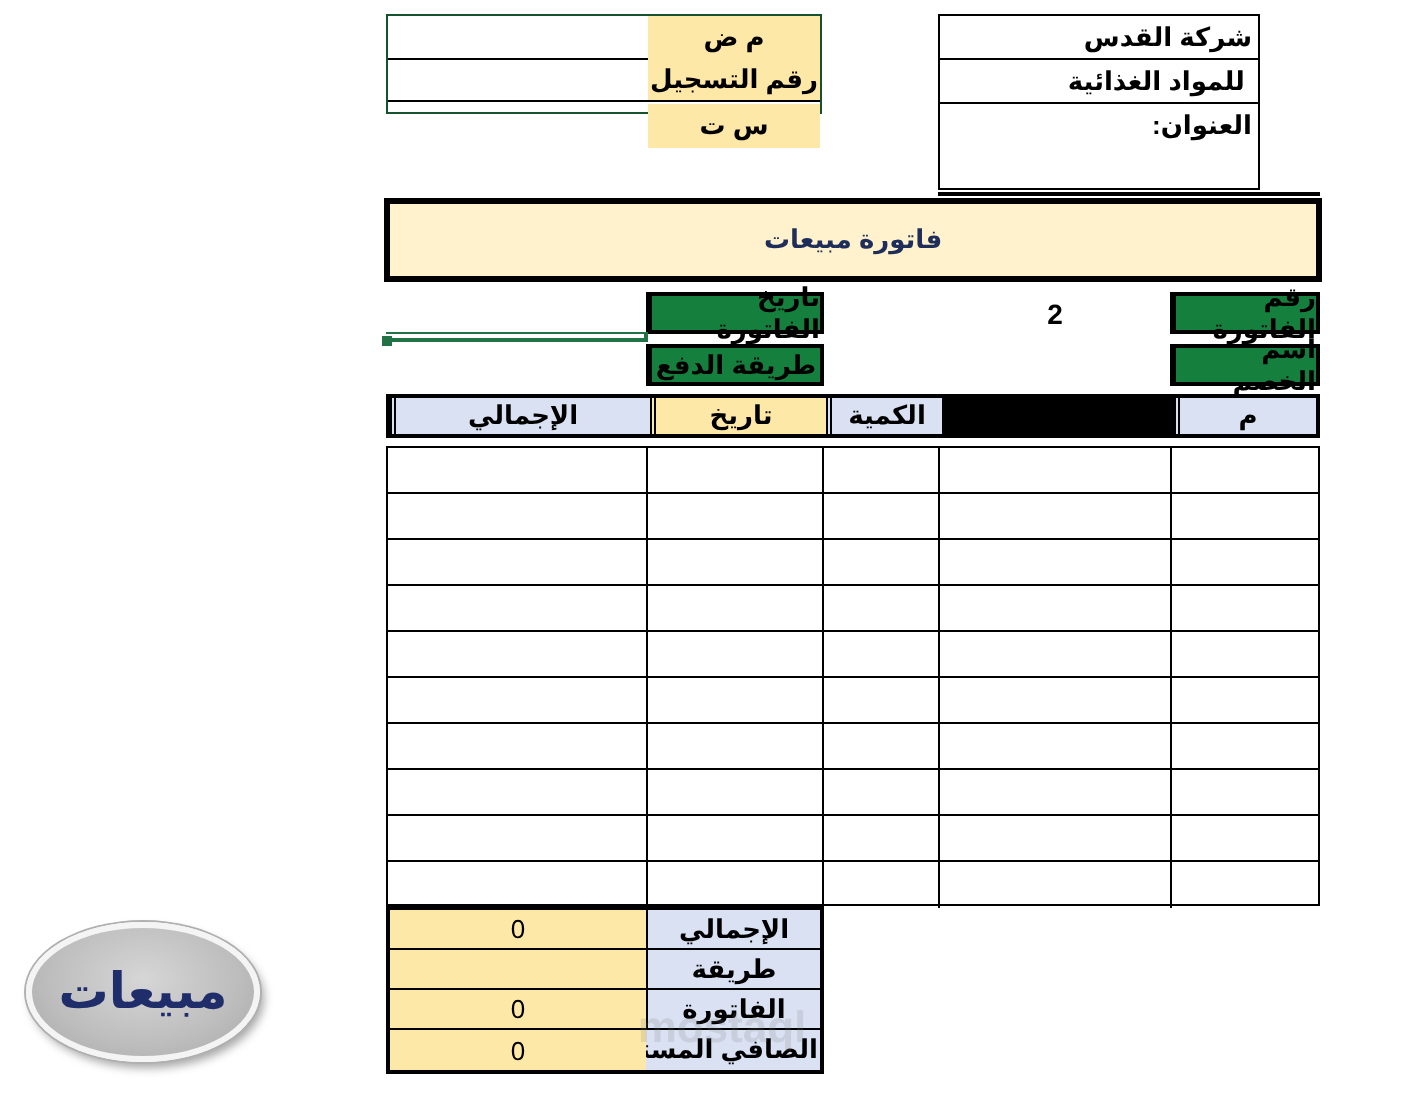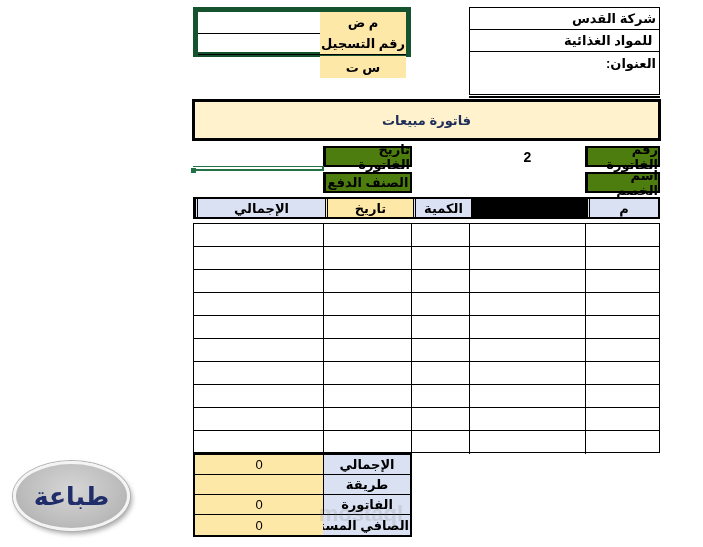--- a/index.html
+++ b/index.html
@@ -12,37 +12,37 @@
     .abs { position:absolute; box-sizing:border-box; }
     .cell {
       position:absolute; box-sizing:border-box;
       display:flex; align-items:center; justify-content:center;
       direction:rtl; font-weight:bold; font-size:13px;
     }
     .tan { background:#fee8a8; }
     .blue { background:#d9e1f2; }
 
     
-    .tl-box { left:193px; top:7px; width:218px; height:50px; border:5px solid #14532d; }
+    .tl-box { left:193px; top:7px; width:218px; height:50px; border:1px solid #14532d; }
     .tl-row { position:absolute; left:0; right:0; height:22px; border-bottom:1px solid #000; box-sizing:border-box; }
     .tl-row:last-child { border-bottom:none; }
     .tl-val { position:absolute; left:0; top:0; bottom:0; width:131px; border-right:1px solid #000; box-sizing:border-box; }
     .tl-lab { position:absolute; right:0; top:0; bottom:0; width:86px; display:flex; align-items:center; justify-content:center; font-weight:bold; font-size:13px; direction:rtl; }
 
     
-    .tr-box { left:469px; top:7px; width:191px; height:88px; border:1px solid #000; }
+    .tr-box { left:469px; top:7px; width:161px; height:88px; border:1px solid #000; }
     .tr-row { position:absolute; left:0; right:0; height:22px; border-bottom:1px solid #000; box-sizing:border-box; display:flex; align-items:center; justify-content:flex-start; direction:rtl; padding-right:3px; font-weight:bold; font-size:13px; }
     .tr-row:last-child { border-bottom:none; }
     .tr-underline { left:469px; top:96px; width:191px; height:2px; background:#000; }
 
     
     .title-box { left:192px; top:99px; width:469px; height:42px; border:3px solid #000; background:#fff2cc; display:flex; align-items:center; justify-content:center; font-weight:bold; font-size:13px; color:#1f2d5a; direction:rtl; }
 
     
-    .lbl { border:2px solid #000; border-left-width:3px; background:#4d7c0f; }
+    .lbl { border:2px solid #000; border-left-width:3px; background:#15803d; }
 
     
     .hdr { left:193px; top:197px; width:467px; height:22px; border:2px solid #000; background:#000; }
     .hcell { position:absolute; top:0; bottom:0; box-sizing:border-box; display:flex; align-items:center; justify-content:center; font-weight:bold; font-size:13px; direction:rtl; border-left:3px double #000; }
 
     
     .grid { left:193px; top:223px; width:467px; height:230px; border:1px solid #000; }
     .grow { position:absolute; left:0; right:0; height:23px; border-bottom:1px solid #000; box-sizing:border-box; }
     .grow:last-child { border-bottom:none; }
     .gcol { position:absolute; top:0; bottom:0; border-right:1px solid #000; box-sizing:border-box; }
@@ -100,21 +100,21 @@
   <div class="tr-row" style="top:22px;white-space:pre"> للمواد الغذائية</div>
   <div class="tr-row" style="top:44px">العنوان:</div>
 </div>
 <div class="abs tr-underline"></div>
 
 <div class="abs title-box">فاتورة مبيعات</div>
 
 <div class="cell lbl" style="left:323px;top:146px;width:89px;height:21px;">تاريخ الفاتورة</div>
 <div class="cell" style="left:193px;top:146px;width:130px;height:21px;font-weight:bold;"></div>
 
-<div class="cell lbl" style="left:323px;top:172px;width:89px;height:21px;">الصنف الدفع</div>
+<div class="cell lbl" style="left:323px;top:172px;width:89px;height:21px;">طريقة الدفع</div>
 <div class="cell" style="left:193px;top:172px;width:130px;height:21px;"></div>
 
 <div class="cell lbl" style="left:585px;top:146px;width:75px;height:21px;">رقم الفاتورة</div>
 <div class="cell" style="left:470px;top:146px;width:115px;height:21px;font-size:14px;">2</div>
 
 <div class="cell lbl" style="left:585px;top:172px;width:75px;height:21px;">اسم الخصم</div>
 <div class="cell" style="left:470px;top:172px;width:115px;height:21px;"></div>
 
 <div class="abs sel-line2"></div>
 <div class="abs sel-line"></div>
@@ -215,13 +215,13 @@
     <div class="tlab">الفاتورة</div>
   </div>
   <div class="trow" style="top:60px;height:20px">
     <div class="tval">0</div>
     <div class="tlab" style="justify-content:flex-start;padding-right:1px;">الصافي المستحق</div>
   </div>
 </div>
 
 <div class="abs watermark">mostaql</div>
 
-<div class="abs print-btn">طباعة</div>
+<div class="abs print-btn">مبيعات</div>
 
 </body></html>

